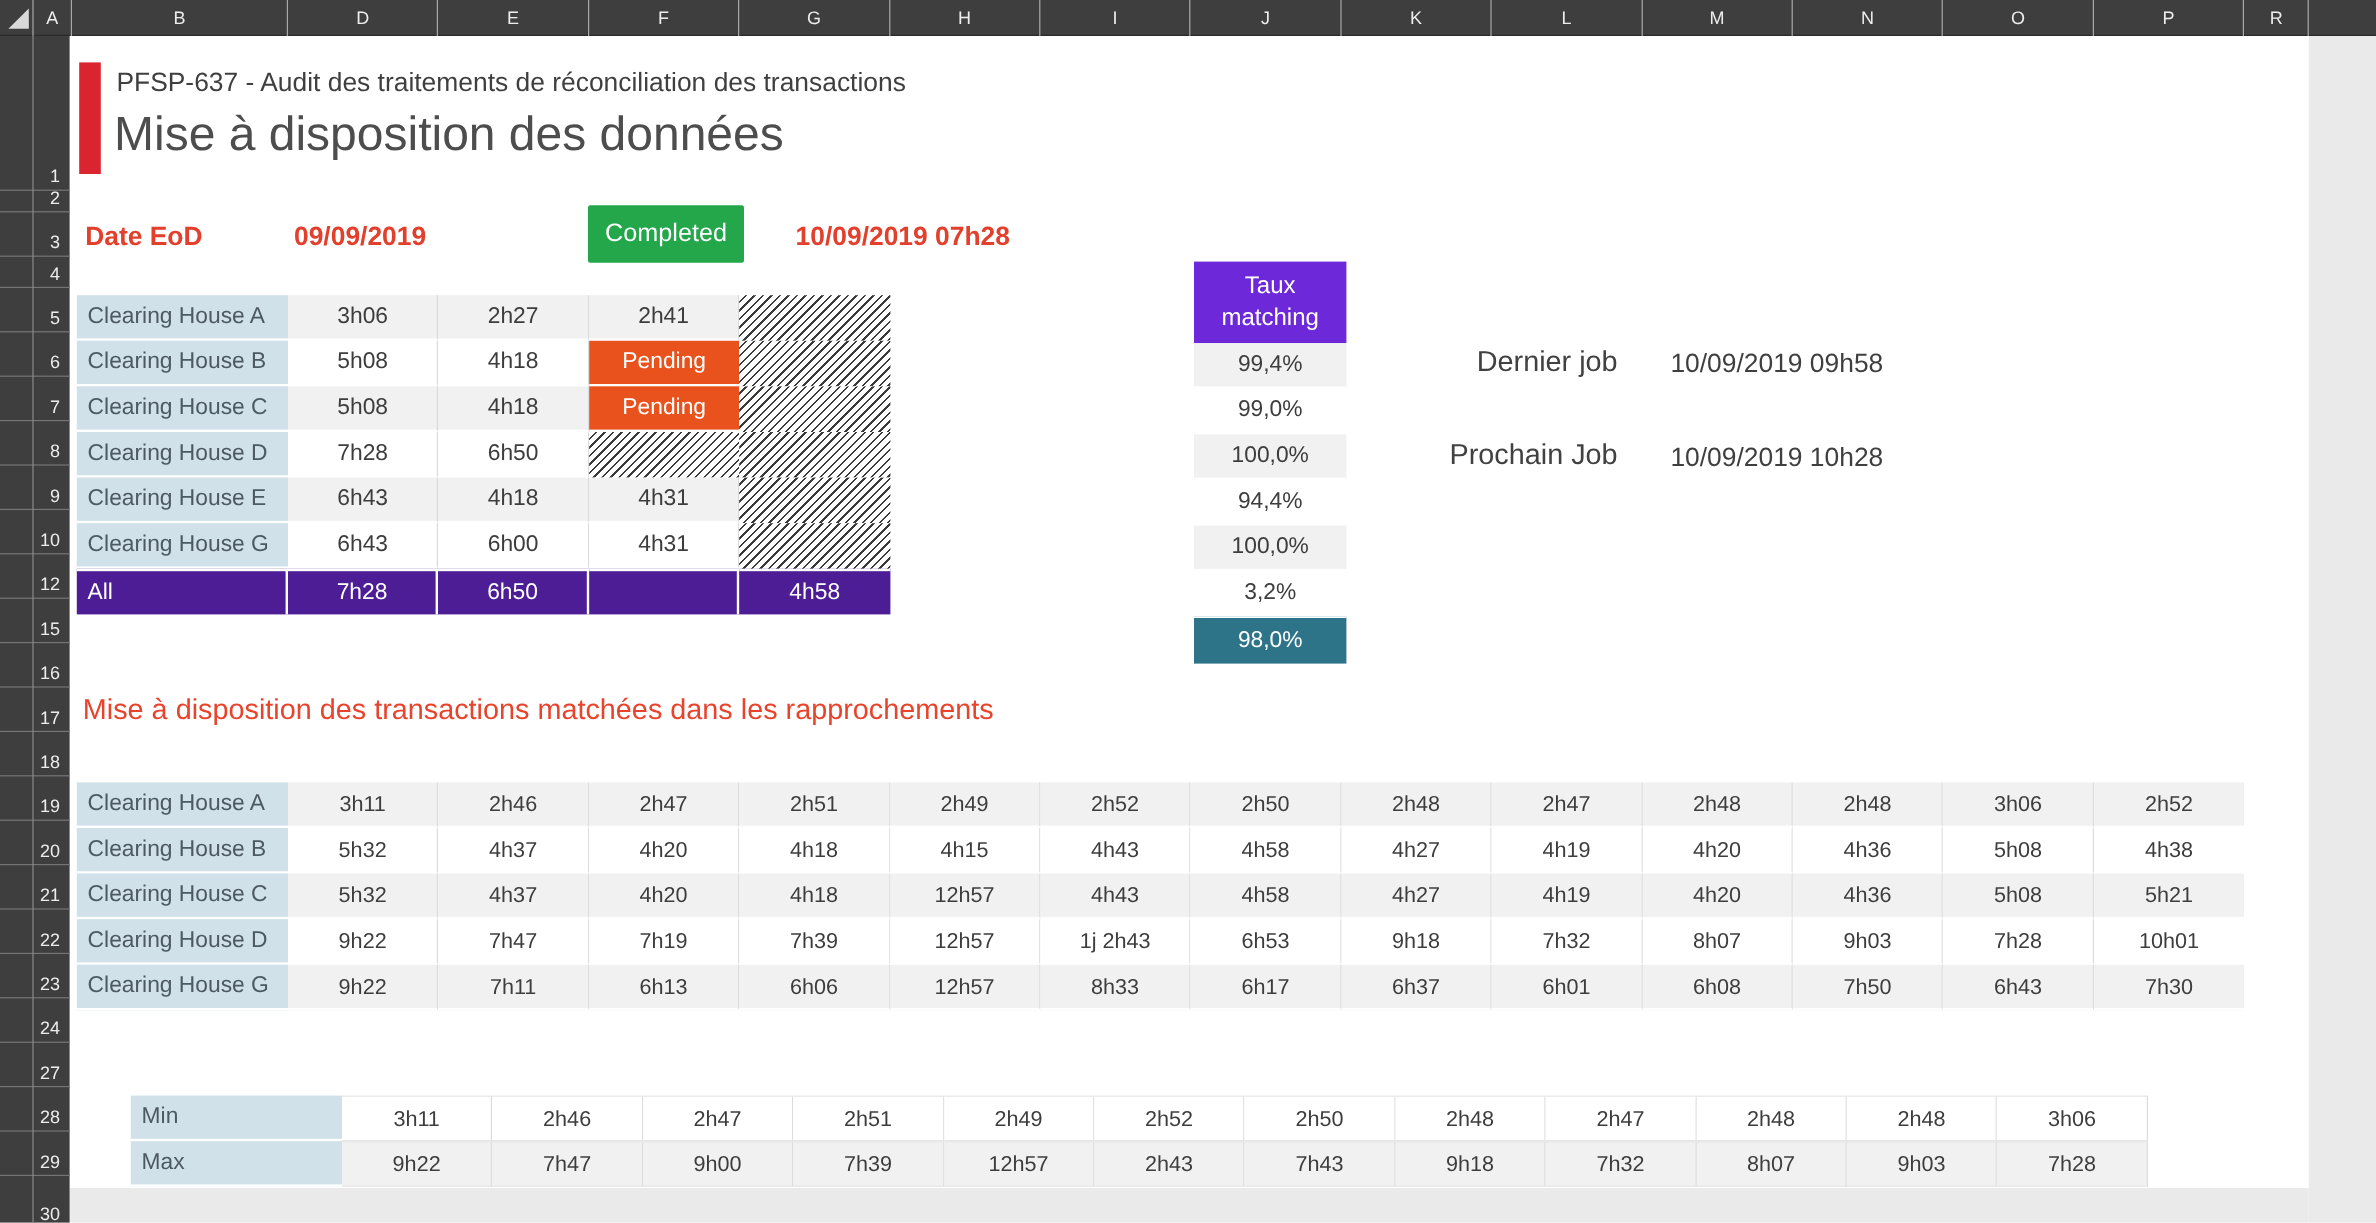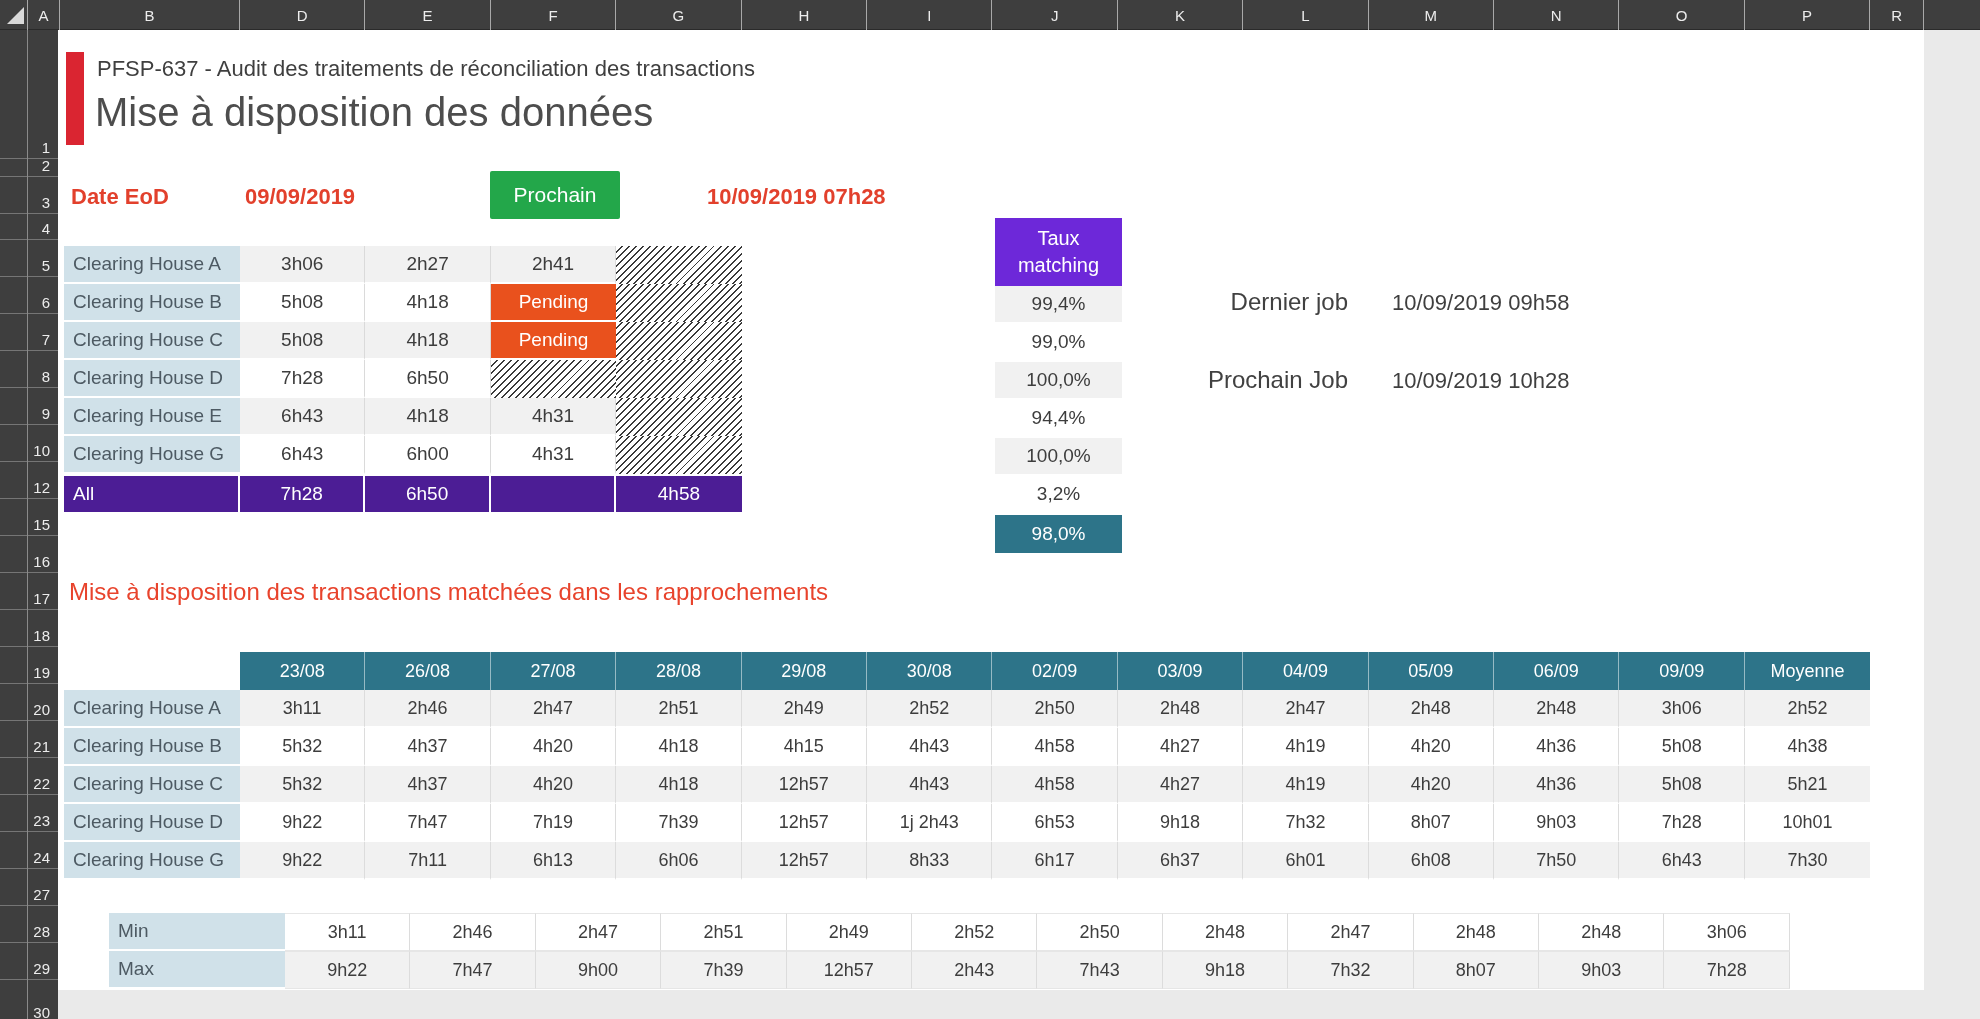--- a/index.html
+++ b/index.html
@@ -25,21 +25,21 @@
   .rowbar div.rn:nth-of-type(25){height:44px;}
   .rstrip{position:absolute;left:1924px;right:0;top:30px;bottom:0;background:#eaeaea;}
   .bstrip{position:absolute;left:58px;right:56px;top:990px;bottom:0;background:#eaeaea;}
   
   .redbar{position:absolute;left:66px;top:52px;width:18px;height:93px;background:#da2531;}
   .projlabel{position:absolute;left:97px;top:56px;font-size:22px;color:#3f3f3f;}
   .pagetitle{position:absolute;left:95px;top:90px;font-size:40px;color:#4d4d4d;}
   .redtext{position:absolute;top:184px;font-size:22px;color:#e2402c;font-weight:bold;}
   .eodlabel{left:71px;}
   .eoddate{left:245px;}
-  .eodtime{left:663px;margin-left:44px;}
+  .eodtime{left:663px;}
   .badge{position:absolute;left:490px;top:171px;width:130px;height:48px;background:#23a74a;color:#fff;font-size:21px;display:flex;align-items:center;justify-content:center;border-radius:2px;}
   
   .t1{position:absolute;left:64px;top:246px;}
   .t1 .hrow{display:flex;margin-left:176px;height:40px;}
   .t1 .hcell{box-sizing:border-box;width:125.42px;background:#2d7489;color:#fff;font-size:19px;display:flex;align-items:center;justify-content:center;border-right:2px solid #fff;}
   .t1 .hcell:last-child{border-right:none;}
   .t1 .row{display:flex;height:38px;}
   .lblcell{box-sizing:border-box;width:176px;background:#d0e1e9;color:#4d5a63;font-size:19px;display:flex;align-items:center;padding-left:9px;border-bottom:2px solid #fff;}
   .t1 .c{box-sizing:border-box;width:125.42px;font-size:19px;color:#3d3d3d;display:flex;align-items:center;justify-content:center;border-right:1px solid #dadada;border-bottom:2px solid #fff;background:#fff;}
   .t1 .gr .c:not(.hatch):not(.pend){background:#f1f1f1;}
@@ -132,21 +132,21 @@
   </div>
 <div class="rstrip"></div>
 <div class="bstrip"></div>
 
 <div class="redbar"></div>
 <div class="projlabel">PFSP-637 - Audit des traitements de réconciliation des transactions</div>
 <div class="pagetitle">Mise à disposition des données</div>
 
 <div class="redtext eodlabel">Date EoD</div>
 <div class="redtext eoddate">09/09/2019</div>
-<div class="badge">Prochain</div>
+<div class="badge">Completed</div>
 <div class="redtext eodtime">10/09/2019 07h28</div>
 
 <div class="t1">
   <div class="row gr">
     <div class="lblcell">Clearing House A</div>
     <div class="c">3h06</div>
     <div class="c">2h27</div>
     <div class="c">2h41</div>
     <div class="c hatch"></div>
   </div>
@@ -211,36 +211,20 @@
   <div class="tt">98,0%</div>
 </div>
 
 <div class="joblabel" style="top:288px;">Dernier job</div>
 <div class="jobvalue" style="top:290px;">10/09/2019 09h58</div>
 <div class="joblabel" style="top:366px;">Prochain Job</div>
 <div class="jobvalue" style="top:368px;">10/09/2019 10h28</div>
 
 <div class="sectitle">Mise à disposition des transactions matchées dans les rapprochements</div>
 <div class="t2">
-  <div class="hrow">
-
-  <div class="h2">23/08</div>
-      <div class="h2">26/08</div>
-      <div class="h2">27/08</div>
-      <div class="h2">28/08</div>
-      <div class="h2">29/08</div>
-      <div class="h2">30/08</div>
-      <div class="h2">02/09</div>
-      <div class="h2">03/09</div>
-      <div class="h2">04/09</div>
-      <div class="h2">05/09</div>
-      <div class="h2">06/09</div>
-      <div class="h2">09/09</div>
-      <div class="h2">Moyenne</div>
-    </div>
   <div class="t2rows">
 
       <div class="t2row">
         <div class="lblcell">Clearing House A</div>
         <div class="t2cells">
 
         <div class="t2c">3h11</div>
           <div class="t2c">2h46</div>
           <div class="t2c">2h47</div>
           <div class="t2c">2h51</div>

